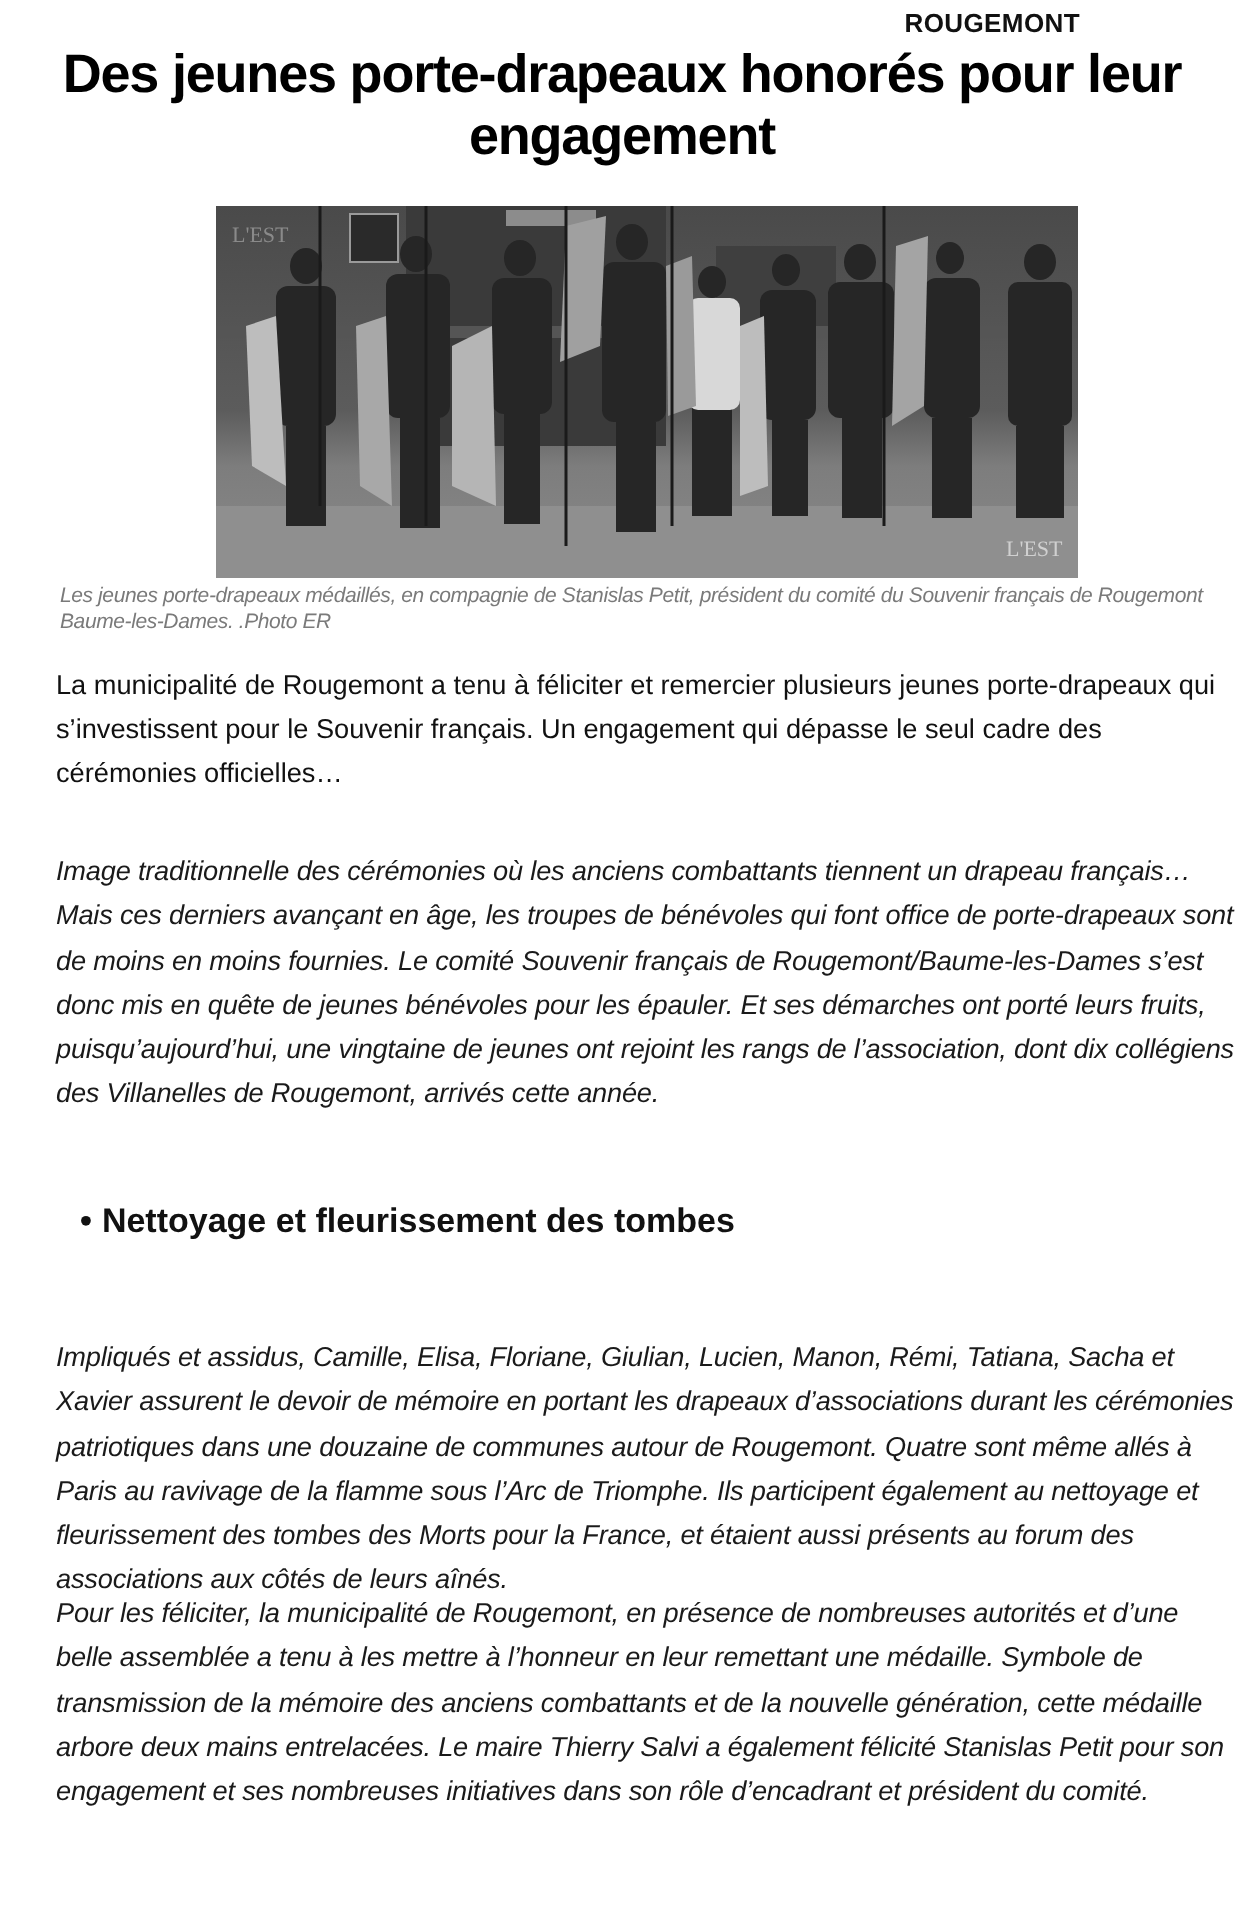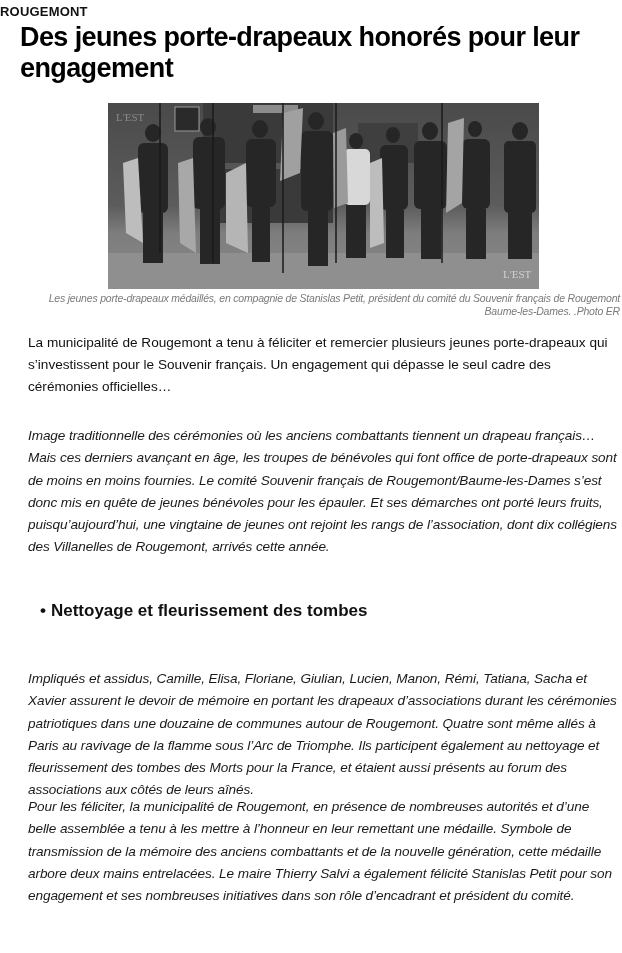--- a/index.html
+++ b/index.html
@@ -13,31 +13,32 @@
       overflow: hidden;
       font-family: "Liberation Sans", sans-serif;
       color: #111111;
       position: relative;
     }
     .kicker {
       position: absolute;
       top: 4px;
       left: 0;
       width: 540px;
-      text-align: left;
+      text-align: right;
       font-weight: bold;
       font-size: 13px;
       letter-spacing: 0.2px;
       color: #111;
     }
     .title {
       position: absolute;
       top: 22px;
       left: 20px;
       width: 582px;
+      text-align: center;
       font-weight: bold;
       font-size: 27px;
       line-height: 31px;
       letter-spacing: -0.6px;
       color: #000;
       margin: 0;
     }
     .photo {
       position: absolute;
       left: 108px;
@@ -46,21 +47,21 @@
       height: 186px;
       background: #eab308;
       overflow: hidden;
     }
     .photo svg { display: block; }
     .caption {
       position: absolute;
       top: 292px;
       left: 30px;
       width: 590px;
-      text-align: right;
+      text-align: left;
       font-style: italic;
       font-size: 10.5px;
       line-height: 13px;
       color: #7a7a7a;
       letter-spacing: -0.2px;
     }
     .lead {
       position: absolute;
       top: 332px;
       left: 28px;

